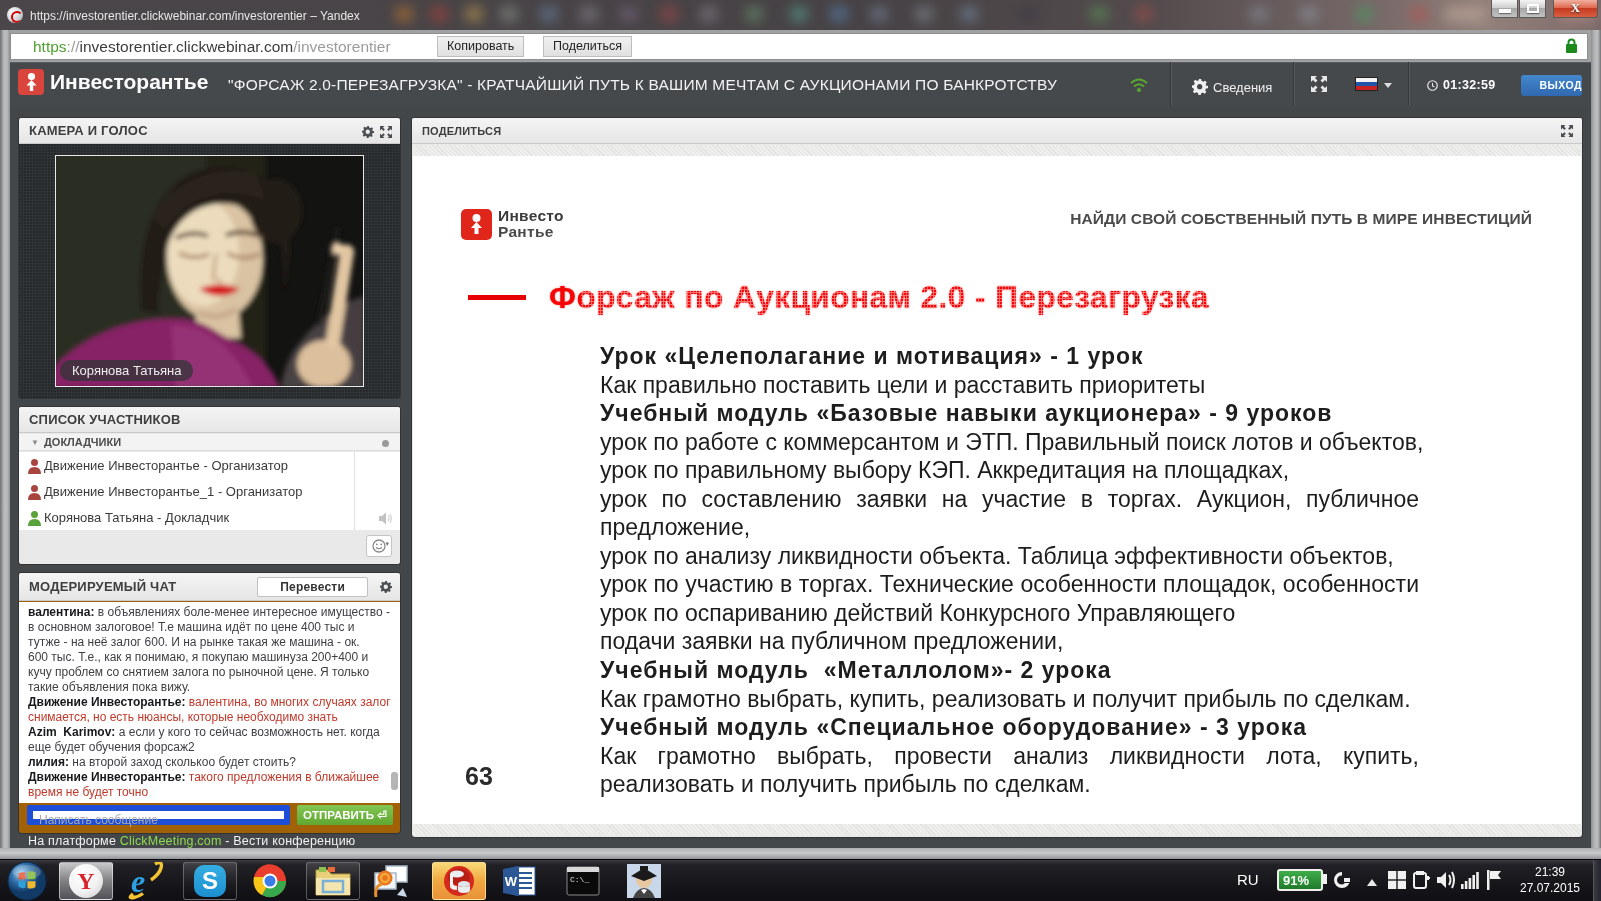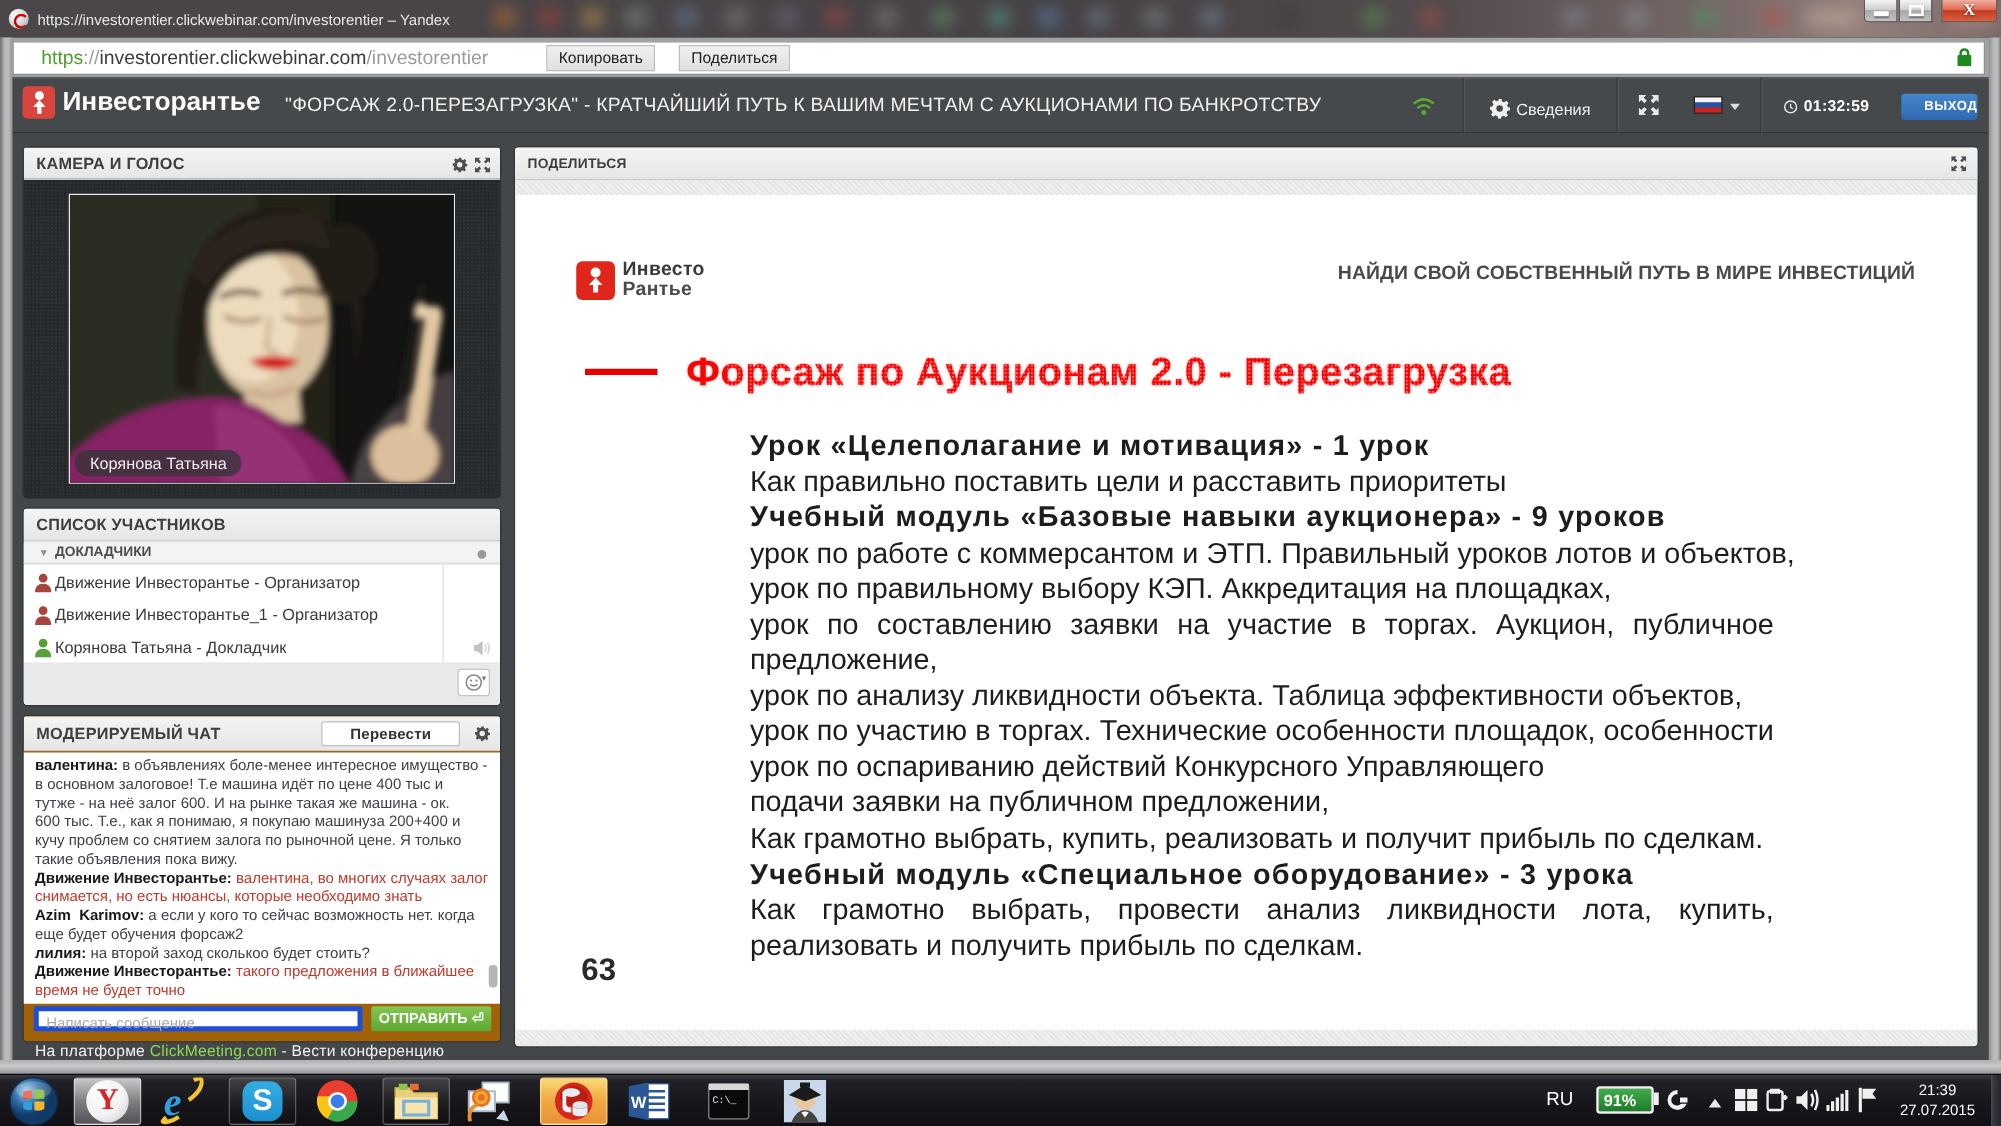--- a/index.html
+++ b/index.html
@@ -112,21 +112,21 @@
   #chatbody { position:absolute; left:0; top:29px; width:381px; height:201px;
     background:#fff; font-size:12px; line-height:15px; color:#3d3f44;
     padding:3px 5px 0 9px; overflow:hidden; }
   #chatbody b { color:#17181a; }
   .redmsg { color:#c0392b; }
   .redmsg b { color:#9e2b1f;margin-top:35px; }
   #chatscroll { position:absolute; right:2px; top:199px; width:7px; height:18px;
     background:#b5b5b5; border-radius:3px; }
   #chatinput { position:absolute; left:0; top:230px; width:381px; height:23px; }
   #msgbox { position:absolute; left:8px; top:2px; width:263px; height:20px; background:#fff;
-    border:4px solid #1d4ed8; border-radius:2px; color:#a9a9a9; font-size:12px;
+    border:6px solid #1d4ed8; border-radius:2px; color:#a9a9a9; font-size:12px;
     line-height:18px; padding-left:6px; }
   #sendbtn { position:absolute; left:278px; top:2px; width:96px; height:20px;
     background:linear-gradient(#83c653,#5fa832); border-radius:2px; color:#fff;
     font-size:11.5px; font-weight:bold; text-align:center; line-height:20px; }
 
   
   #share { left:412px; top:12px; width:1170px; height:719px; background:#e9e9e9; }
   #share .panelhdr { font-size:11px; }
   .texstrip { position:absolute; left:1px; width:1168px; height:11px; background:#efefed;
     background-image:repeating-linear-gradient(45deg, #e2e2e0 0 1px, transparent 1px 3px); }
@@ -329,28 +329,29 @@
         </div>
         <div class="abs" id="slogotext">Инвесто<br><span>Рантье</span></div>
         <div class="abs" id="stagline">НАЙДИ СВОЙ СОБСТВЕННЫЙ ПУТЬ В МИРЕ ИНВЕСТИЦИЙ</div>
         <div class="abs" id="sline"></div>
         <div class="abs" id="stitle">Форсаж по Аукционам 2.0 - Перезагрузка</div>
         <div id="stnoise"></div>
         <div class="abs" id="sbody">
           <div><b>Урок «Целеполагание и мотивация» - 1 урок</b></div>
           <div>Как правильно поставить цели и расставить приоритеты</div>
           <div><b>Учебный модуль «Базовые навыки аукционера» - 9 уроков</b></div>
-          <div>урок по работе с коммерсантом и ЭТП. Правильный уроков лотов и объектов,</div>
+          <div>урок по работе с коммерсантом и ЭТП. Правильный поиск лотов и объектов,</div>
           <div>урок по правильному выбору КЭП. Аккредитация на площадках,</div>
           <div class="js">урок по составлению заявки на участие в торгах. Аукцион, публичное</div>
           <div>предложение,</div>
           <div>урок по анализу ликвидности объекта. Таблица эффективности объектов,</div>
           <div class="js">урок по участию в торгах. Технические особенности площадок, особенности</div>
           <div>урок по оспариванию действий Конкурсного Управляющего</div>
           <div>подачи заявки на публичном предложении,</div>
+          <div><b>Учебный модуль&nbsp; «Металлолом»- 2 урока</b></div>
           <div>Как грамотно выбрать, купить, реализовать и получит прибыль по сделкам.</div>
           <div><b>Учебный модуль «Специальное оборудование» - 3 урока</b></div>
           <div class="js">Как грамотно выбрать, провести анализ ликвидности лота, купить,</div>
           <div>реализовать и получить прибыль по сделкам.</div>
         </div>
         <div class="abs" id="spage">63</div>
       </div>
       <div class="texstrip" style="top:706px; border-radius:0 0 3px 3px;"></div>
     </div>
 

